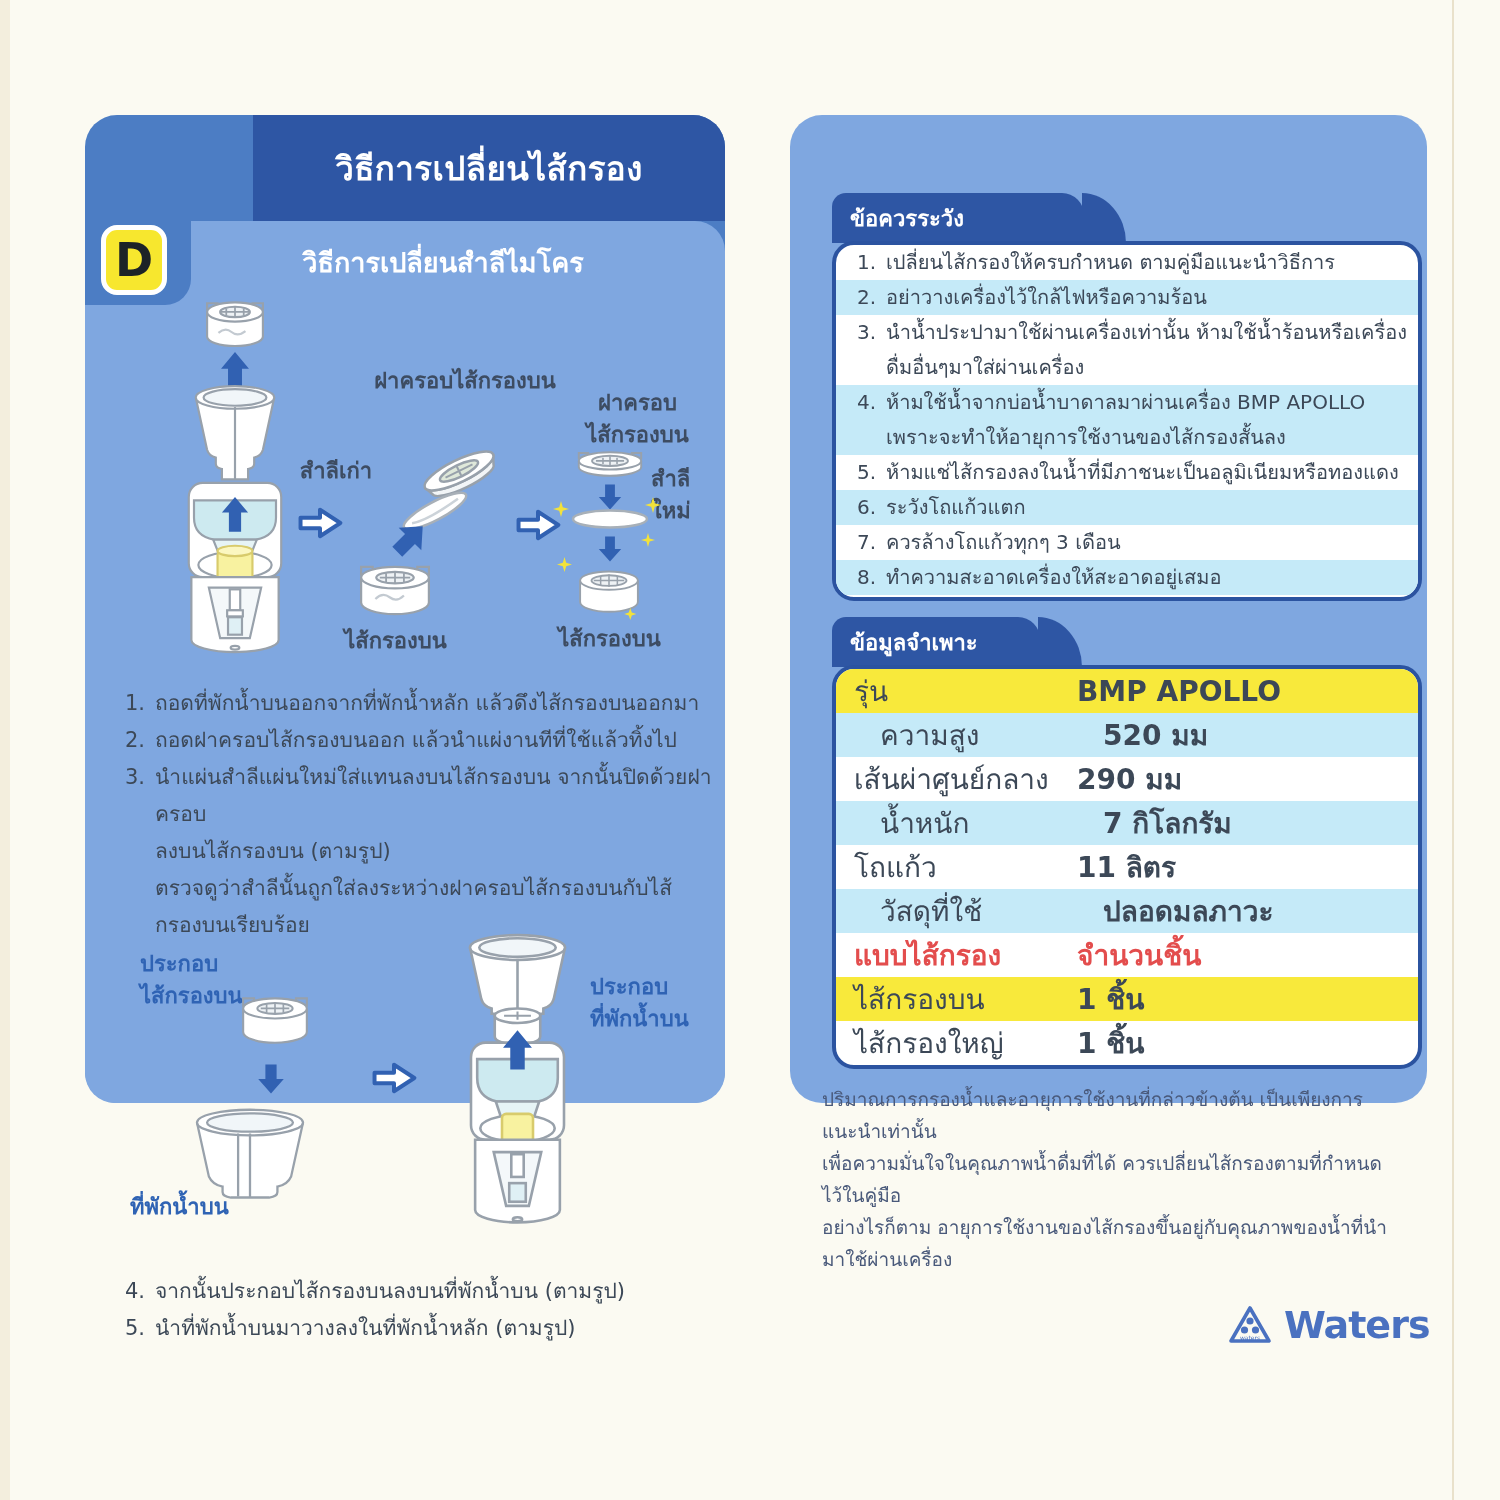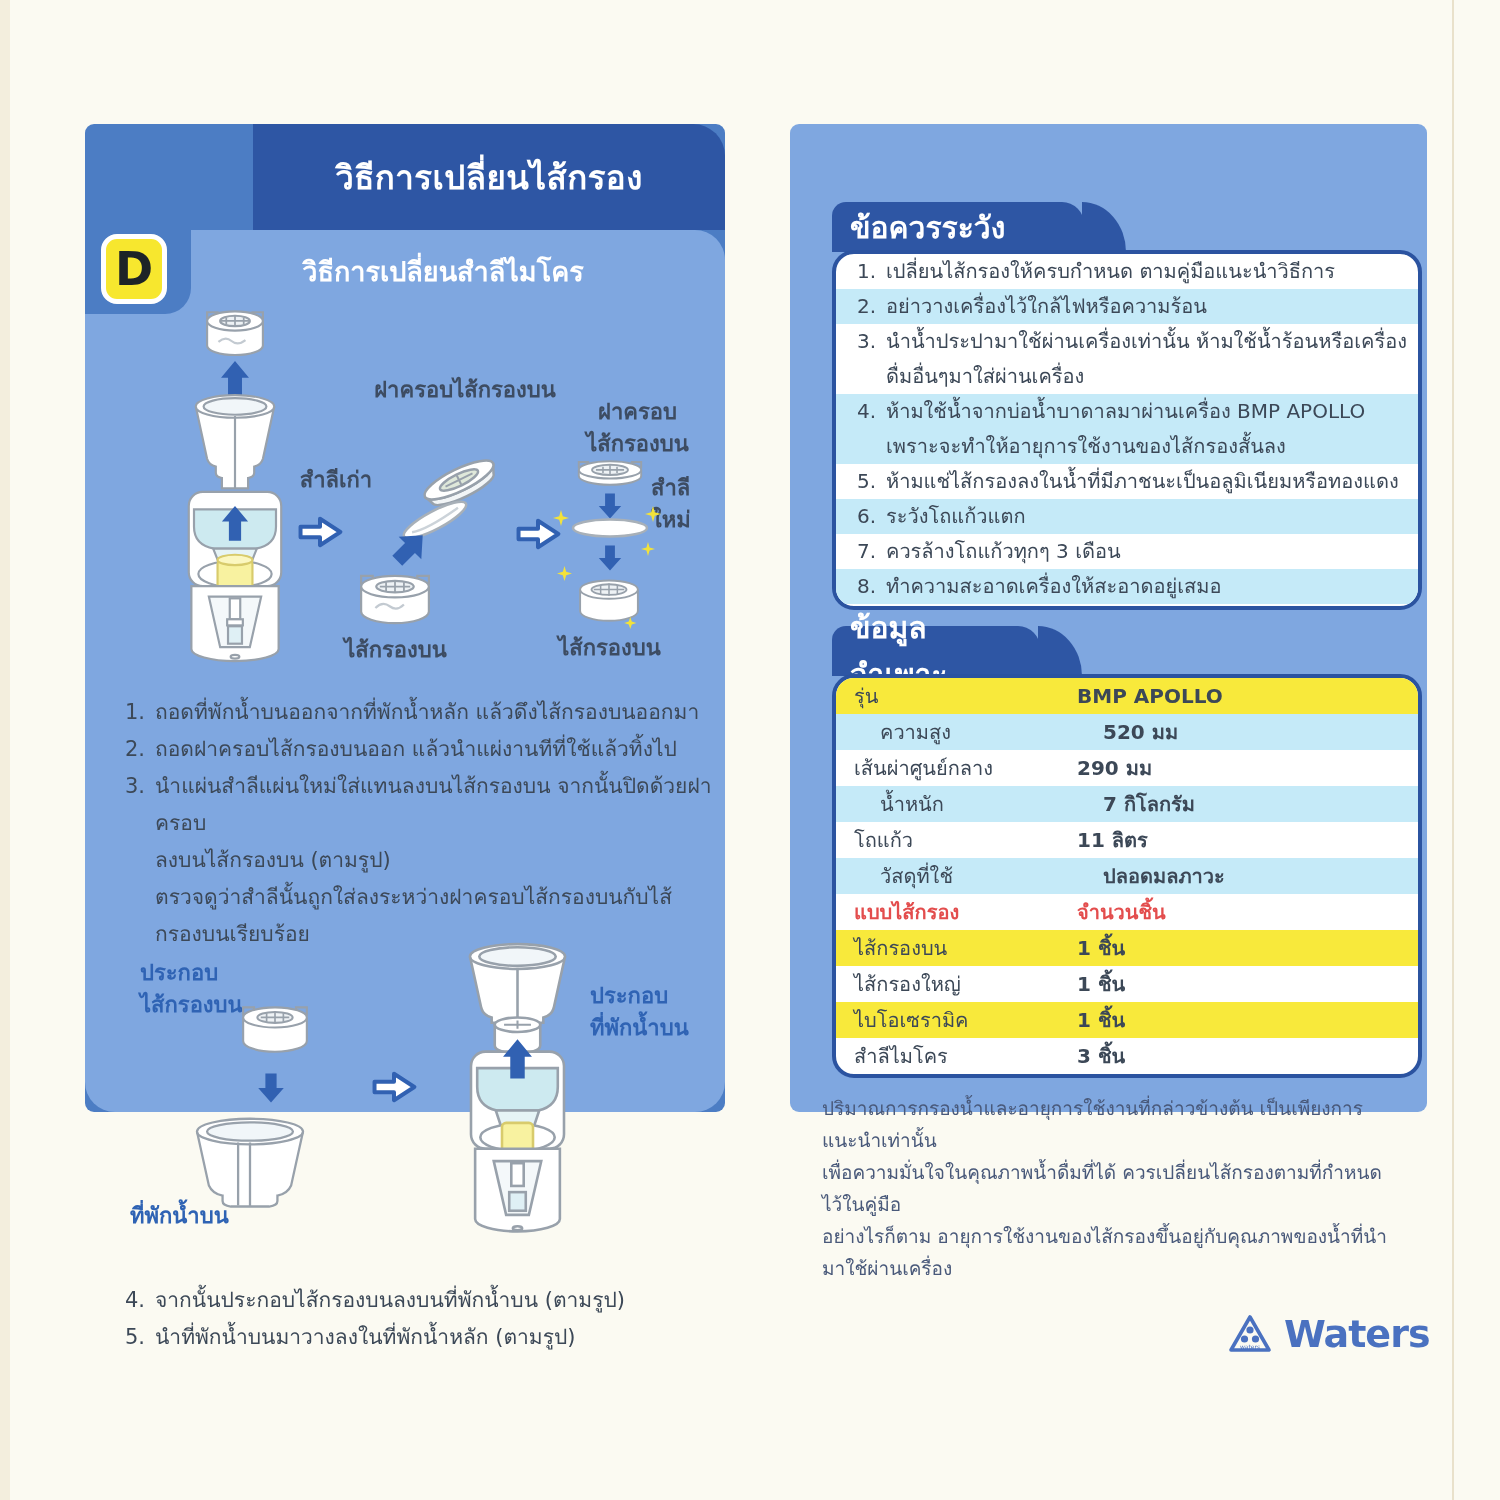--- a/index.html
+++ b/index.html
@@ -9,21 +9,21 @@
     --brand:#4a71c0; --inkline:#98a1ab;
   }
   *{margin:0;padding:0;box-sizing:border-box;}
   html,body{width:1500px;height:1500px;}
   body{background:#fbfaf2;font-family:"DejaVu Sans","Liberation Sans",sans-serif;position:relative;overflow:hidden;}
   .page{position:absolute;inset:0;}
   .edge-left{position:absolute;left:0;top:0;width:10px;height:1500px;background:#f3eedd;}
   .edge-crease{position:absolute;left:1452px;top:0;width:2px;height:1500px;background:#e9e1cb;}
 
   
-  .panel{position:absolute;top:124px;height:988px;border-radius:9px;}
+  .panel{position:absolute;top:115px;height:988px;border-radius:32px;}
   .lp{left:85px;width:640px;background:var(--med);}
   .rp{left:790px;width:637px;background:var(--light);}
 
   
   .lp-band{position:absolute;left:168px;top:0;right:0;height:106px;background:var(--dark);
     border-radius:0 32px 0 0;display:flex;align-items:center;justify-content:center;}
   .lp-title{color:#fff;font-size:33px;font-weight:700;letter-spacing:.5px;}
   .lp-light{position:absolute;left:0;right:0;top:106px;bottom:0;background:var(--light);border-radius:30px;}
   .lp-holder{position:absolute;left:0;top:106px;width:106px;height:84px;background:var(--med);border-radius:0 0 26px 0;}
   .d-badge{position:absolute;left:16px;top:110px;width:66px;height:70px;background:var(--badge);
@@ -39,27 +39,27 @@
   .dlabel.blue{color:var(--blab);}
   .step{display:flex;gap:10px;font-size:21px;color:var(--txt);line-height:37px;}
   .step .num{min-width:28px;text-align:right;}
   .step.cont{padding-left:38px;}
 
   
   .tab{position:absolute;height:50px;background:var(--dark);border-radius:14px 22px 0 0;
     display:flex;align-items:center;padding:0 18px;}
   .tab::after{content:"";position:absolute;right:-42px;bottom:0;width:44px;height:50px;
     background:var(--dark);border-radius:0 100% 0 0;}
-  .tab-title{color:#fff;font-size:30px;font-weight:700;}
+  .tab-title{color:#fff;font-size:22px;font-weight:700;}
   .wbox{position:absolute;background:#fff;border:4px solid var(--bord);border-radius:22px;overflow:hidden;}
   .wrow{display:flex;gap:10px;font-size:20px;color:var(--txt);line-height:35px;padding:0 10px 0 14px;}
   .wrow .wnum{min-width:26px;text-align:right;}
   .wrow.stripe{background:var(--cyan);}
   .wrow .wl2{display:block;}
-  .trow{display:grid;grid-template-columns:223px 1fr;align-items:center;font-size:20px;color:var(--txt);
+  .trow{display:grid;grid-template-columns:223px 1fr;align-items:center;font-size:28px;color:var(--txt);
     padding-left:18px;flex:1;}
   .trow.yellow{background:var(--yellow);}
   .trow.cyanrow{background:var(--cyan);padding-left:44px;}
   .trow.redrow{color:var(--red);font-weight:700;}
   .t-val{font-weight:700;}
   .rfoot{position:absolute;left:32px;right:32px;top:968px;text-align:left;color:#49597a;
     font-size:19px;line-height:32px;}
   .rfoot span{display:block;}
   .brand{position:absolute;left:438px;top:1188px;display:flex;align-items:center;gap:12px;}
   .brand-word{font-size:38px;font-weight:800;color:var(--brand);letter-spacing:-1px;}

